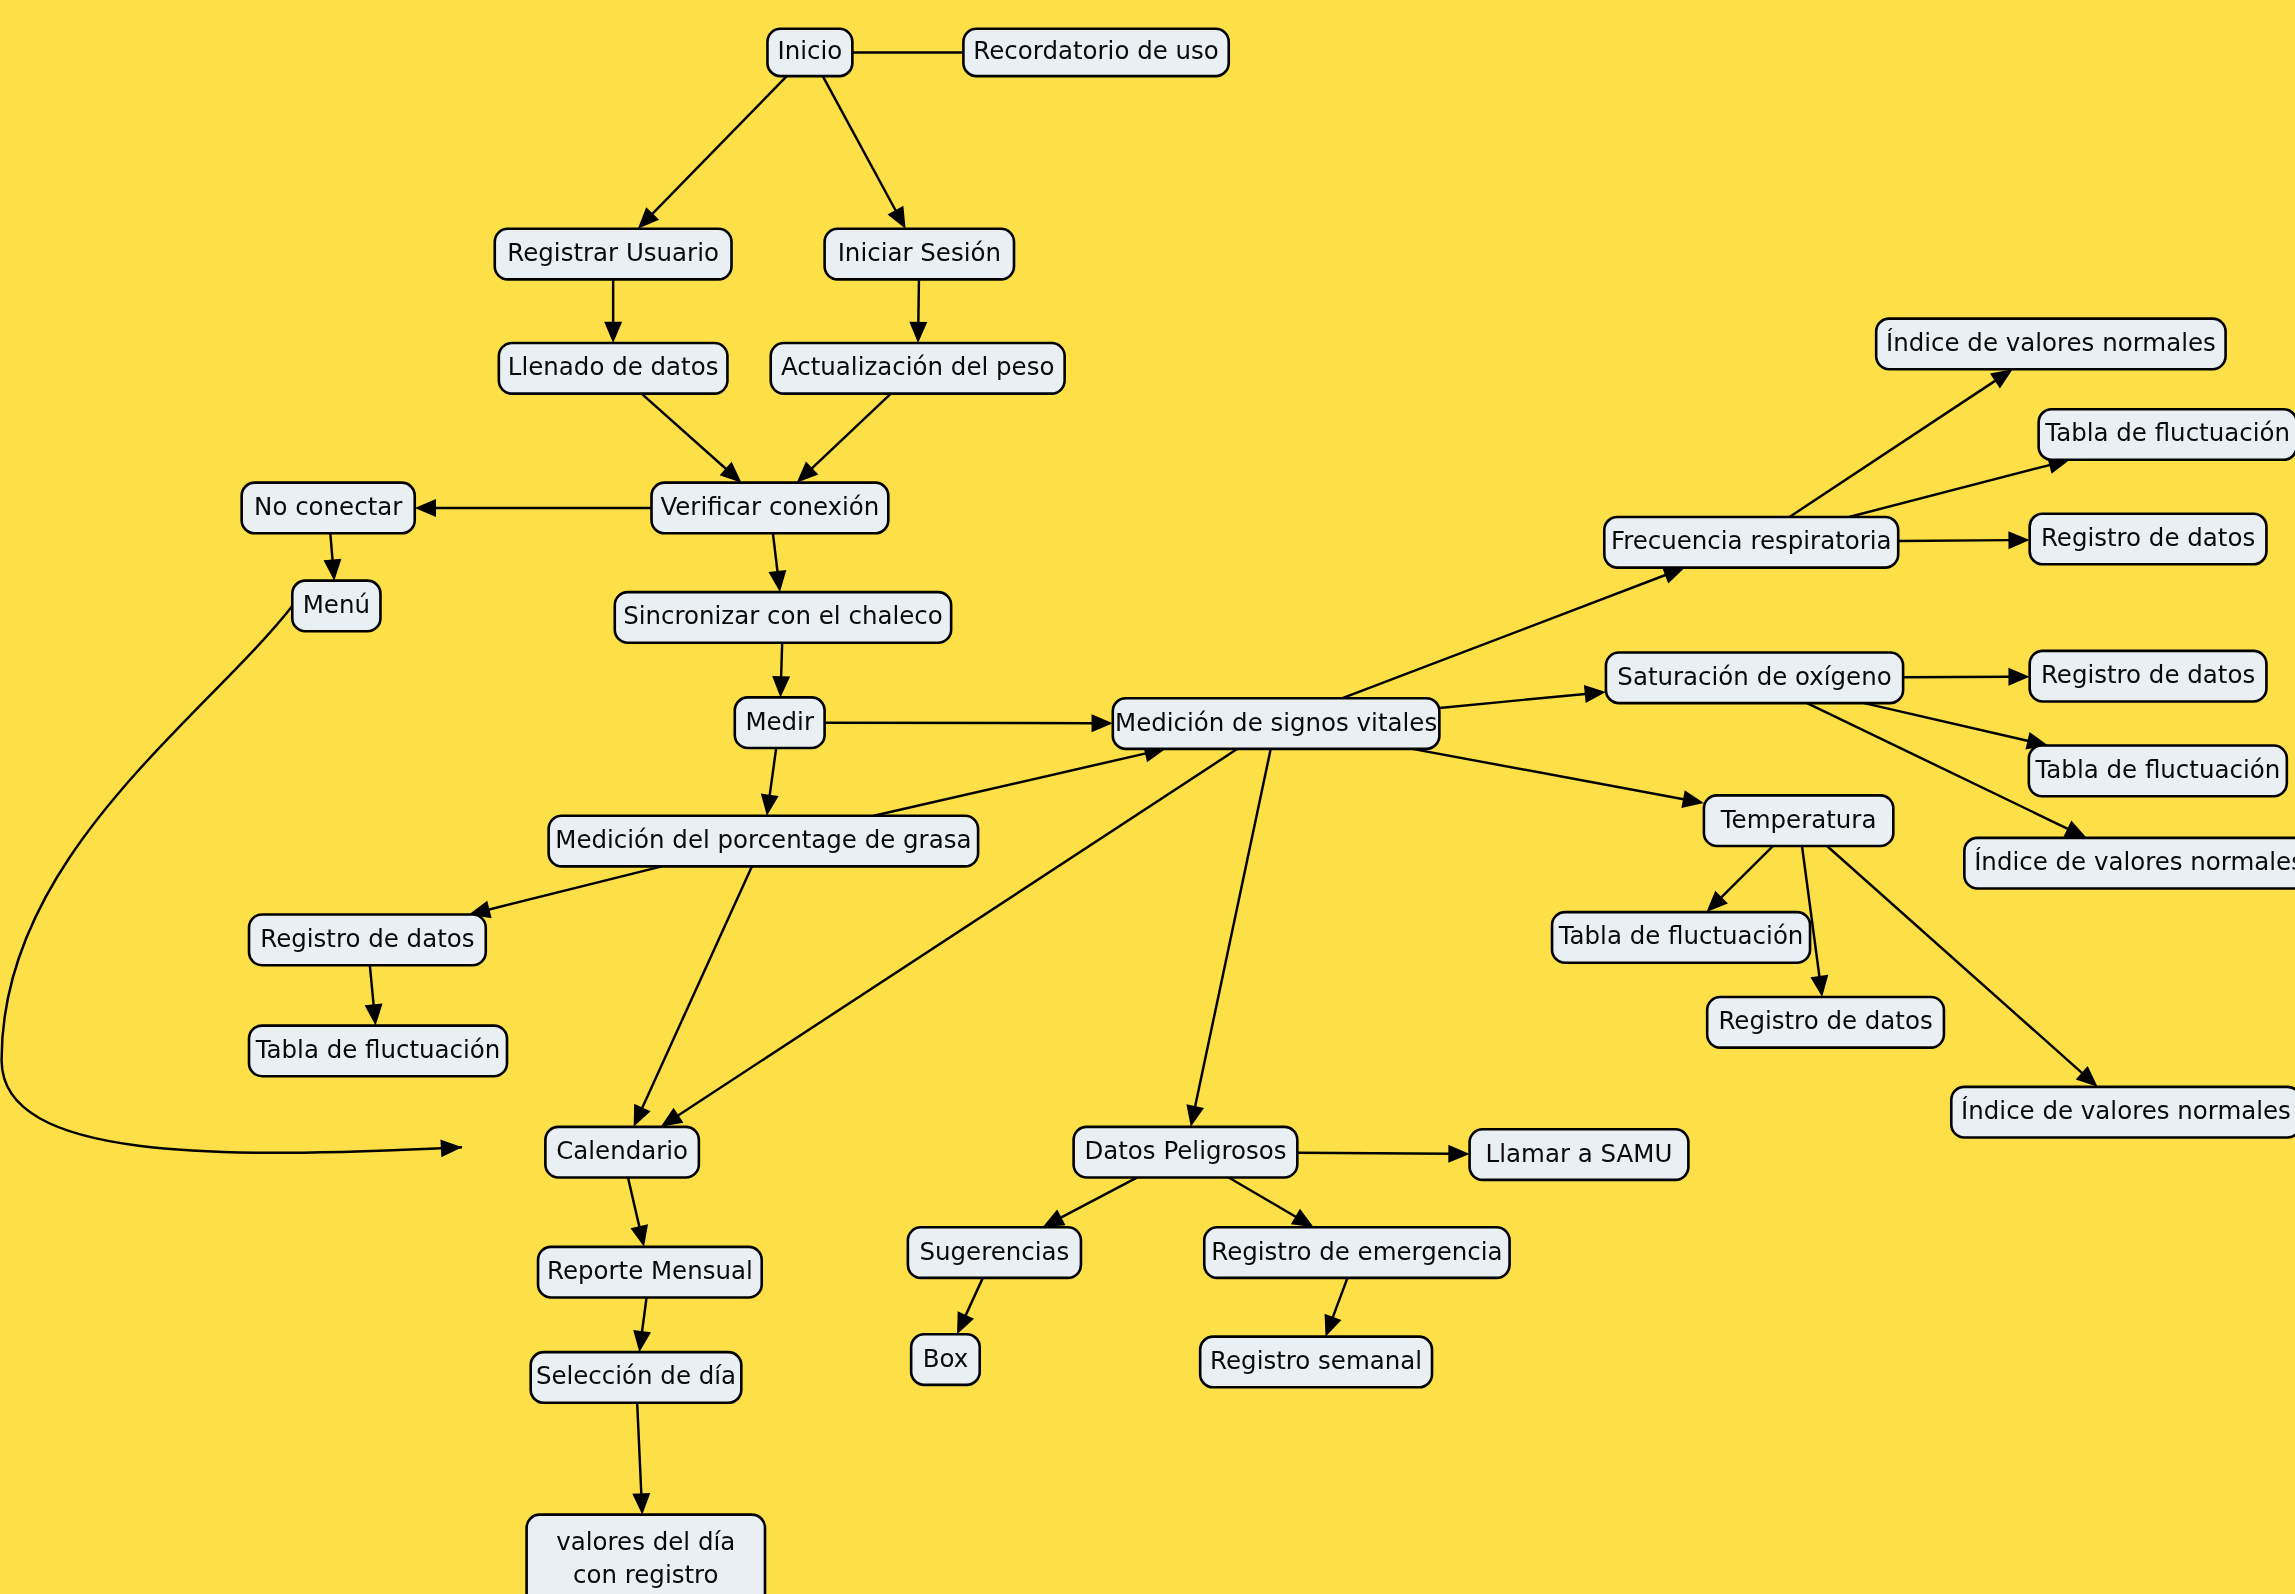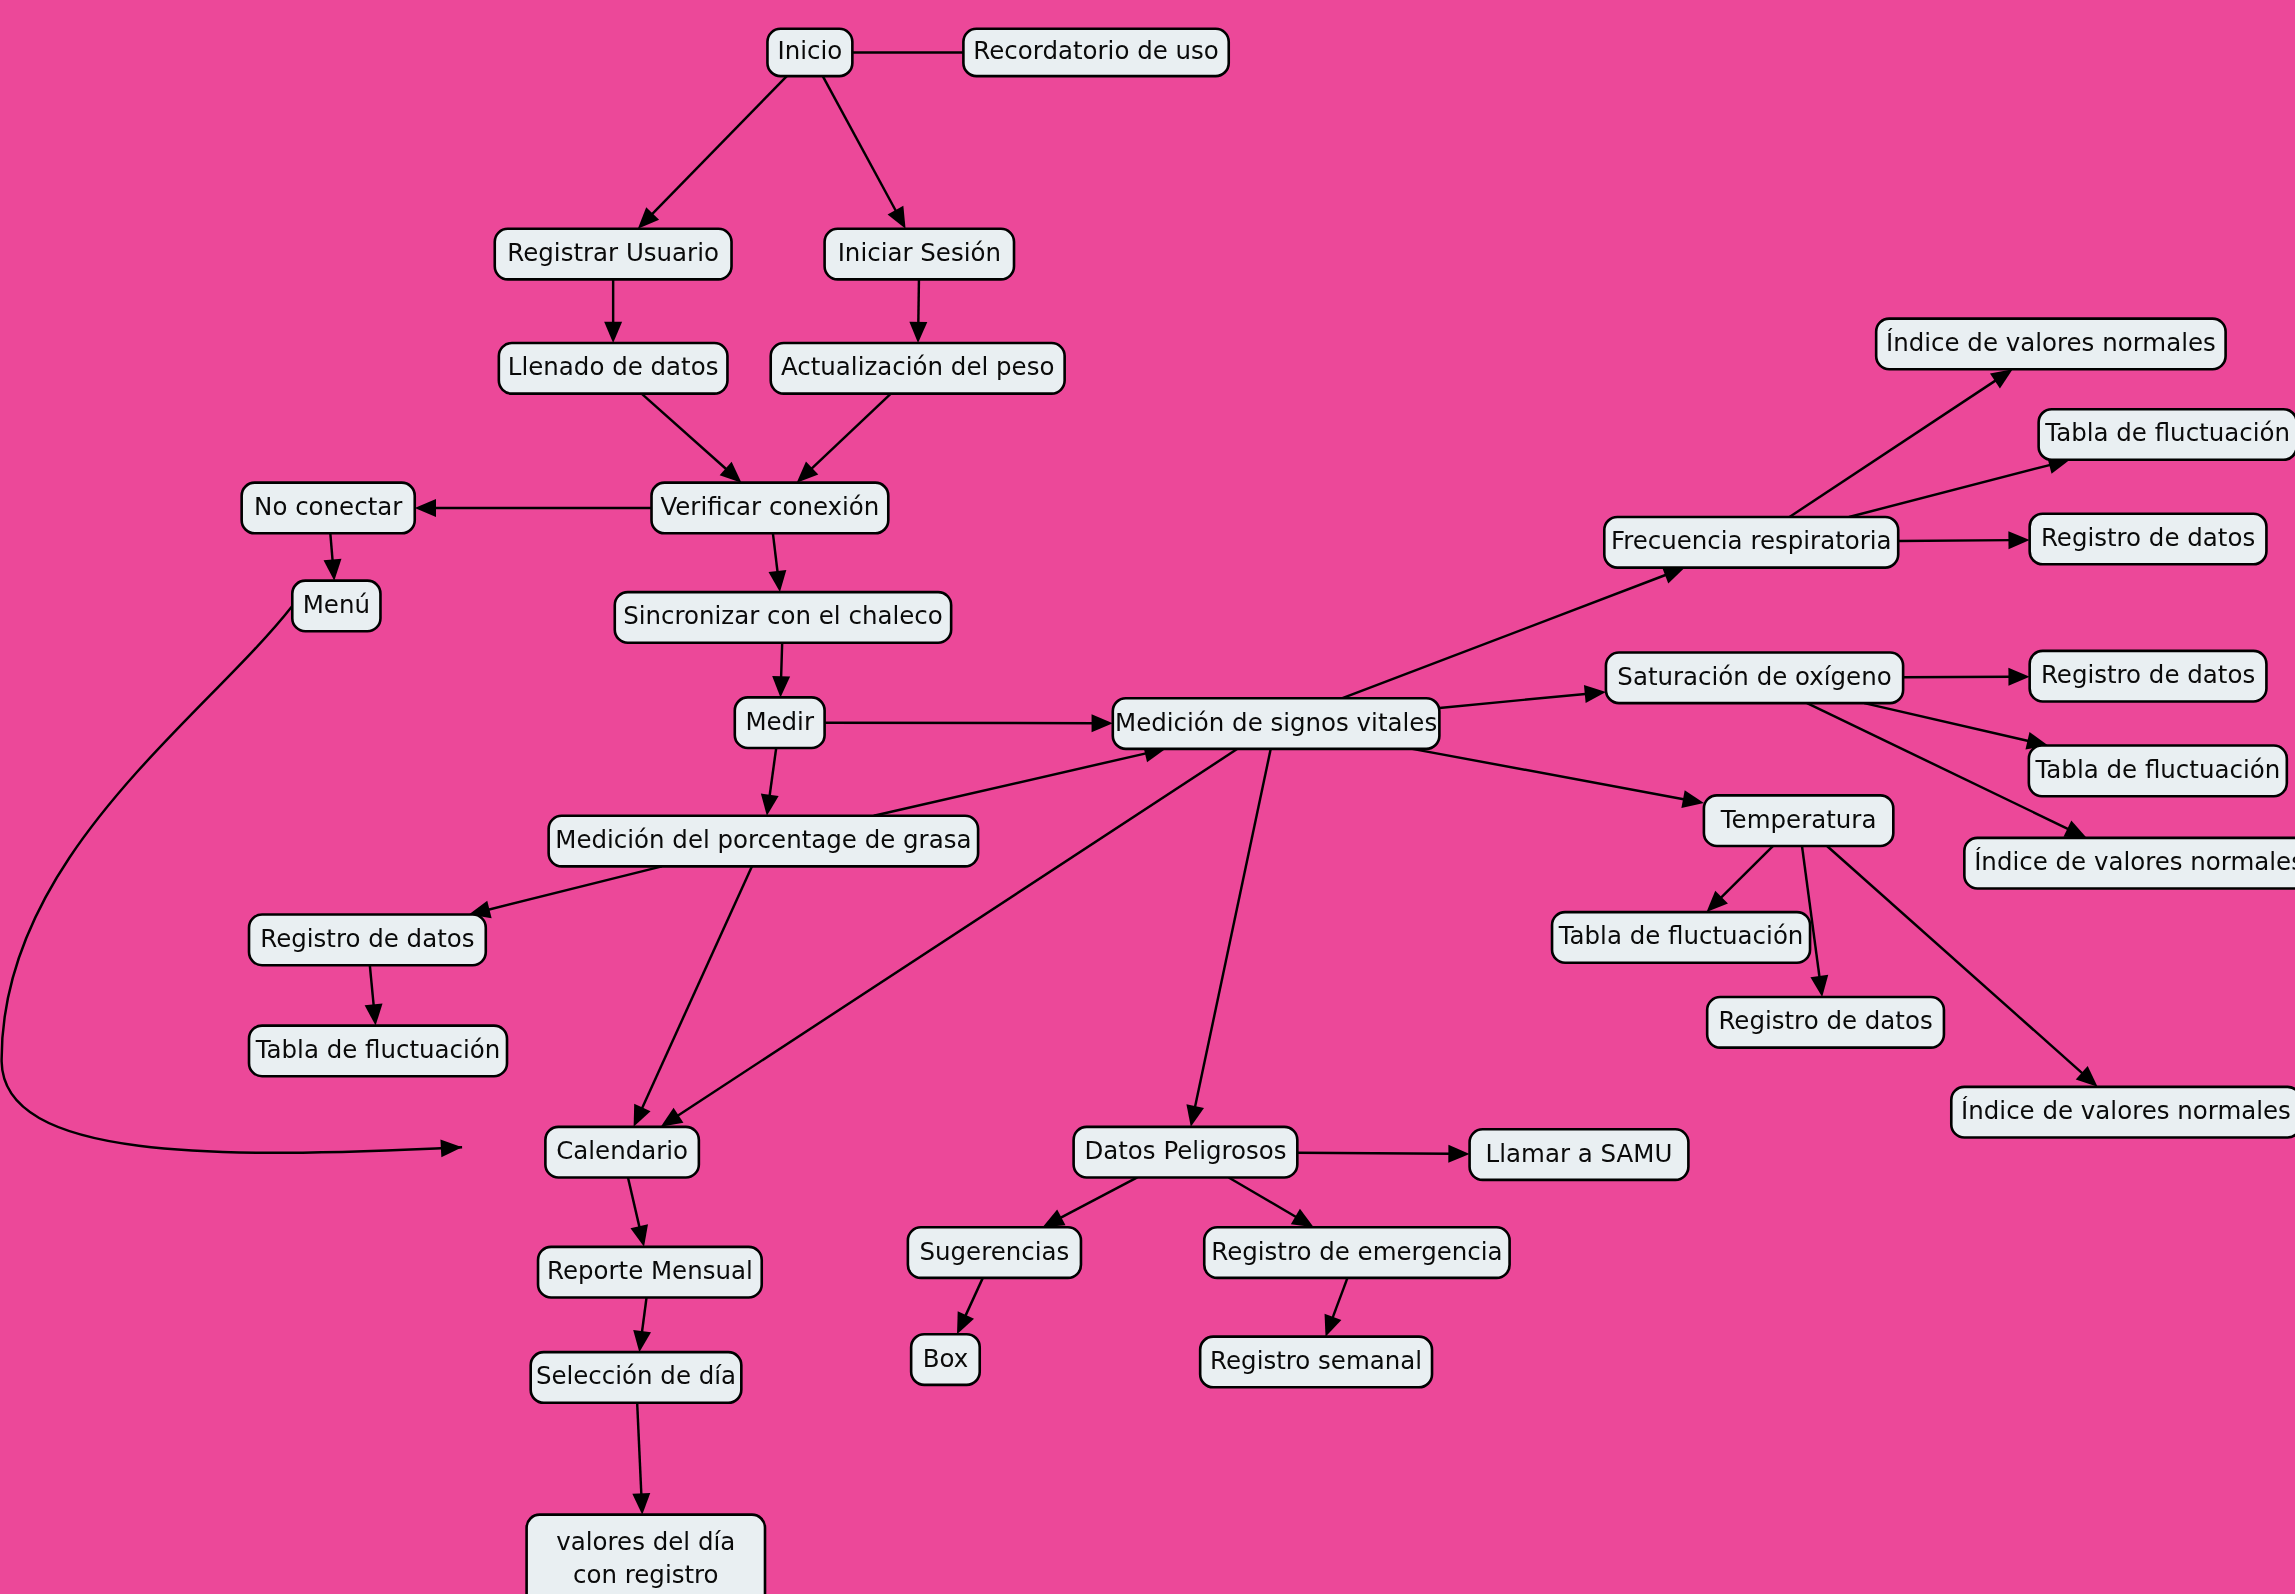--- a/index.html
+++ b/index.html
@@ -5,21 +5,21 @@
 <style>
   html, body {
     margin: 0;
     padding: 0;
     background: #ffffff;
   }
   #canvas-wrap {
     position: relative;
     width: 2295px;
     height: 1594px;
-    background: #ec4899;
+    background: #fde047;
     overflow: hidden;
   }
   svg#flow {
     display: block;
     width: 2295px;
     height: 1594px;
     font-family: "DejaVu Sans", sans-serif;
   }
   .node-box {
     fill: #e9eff2;

